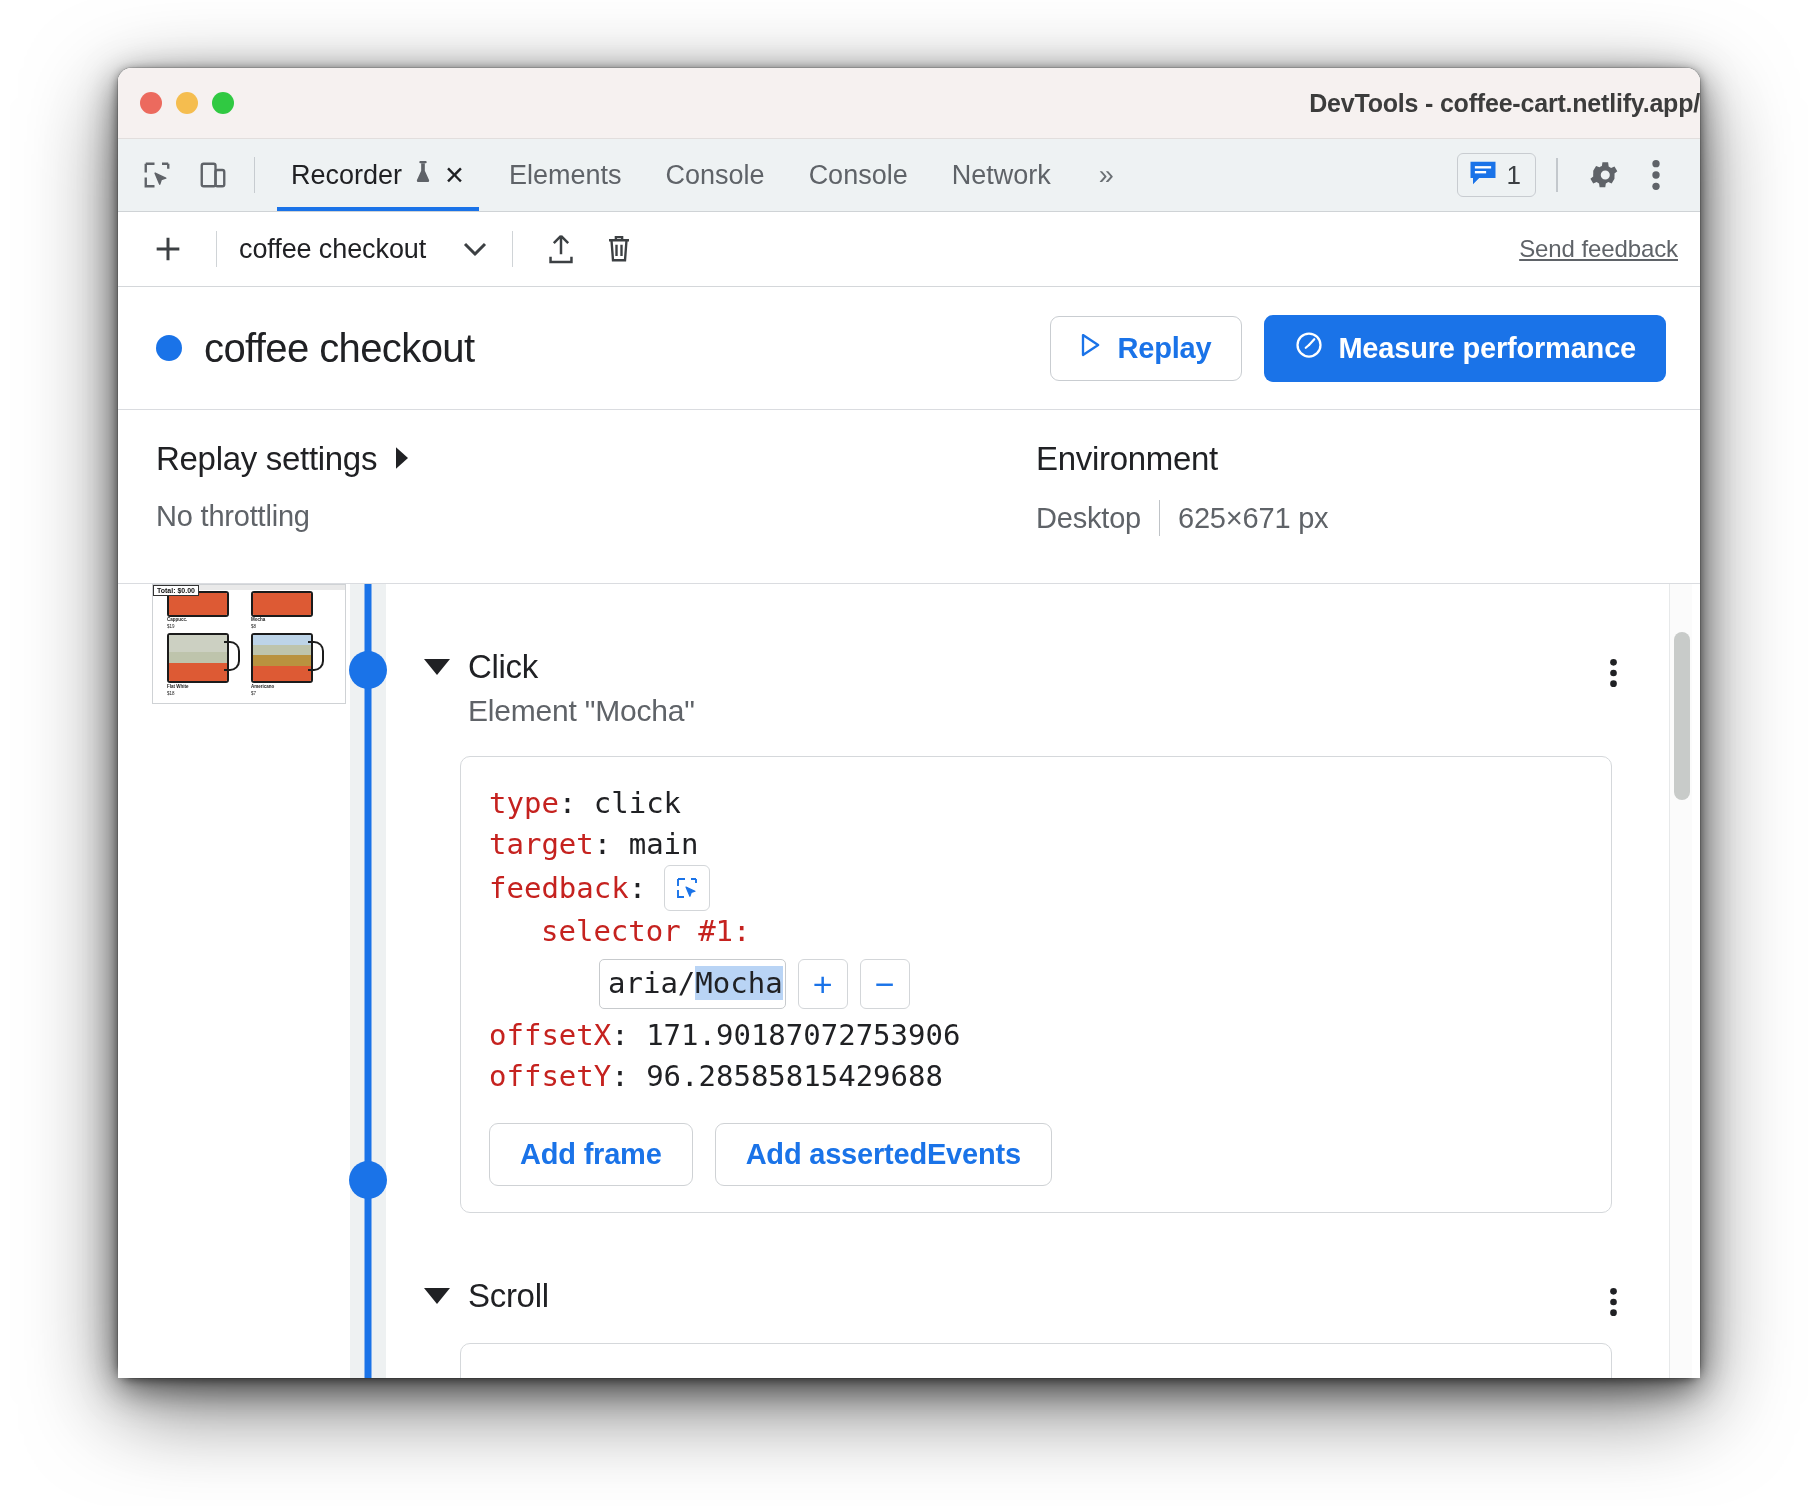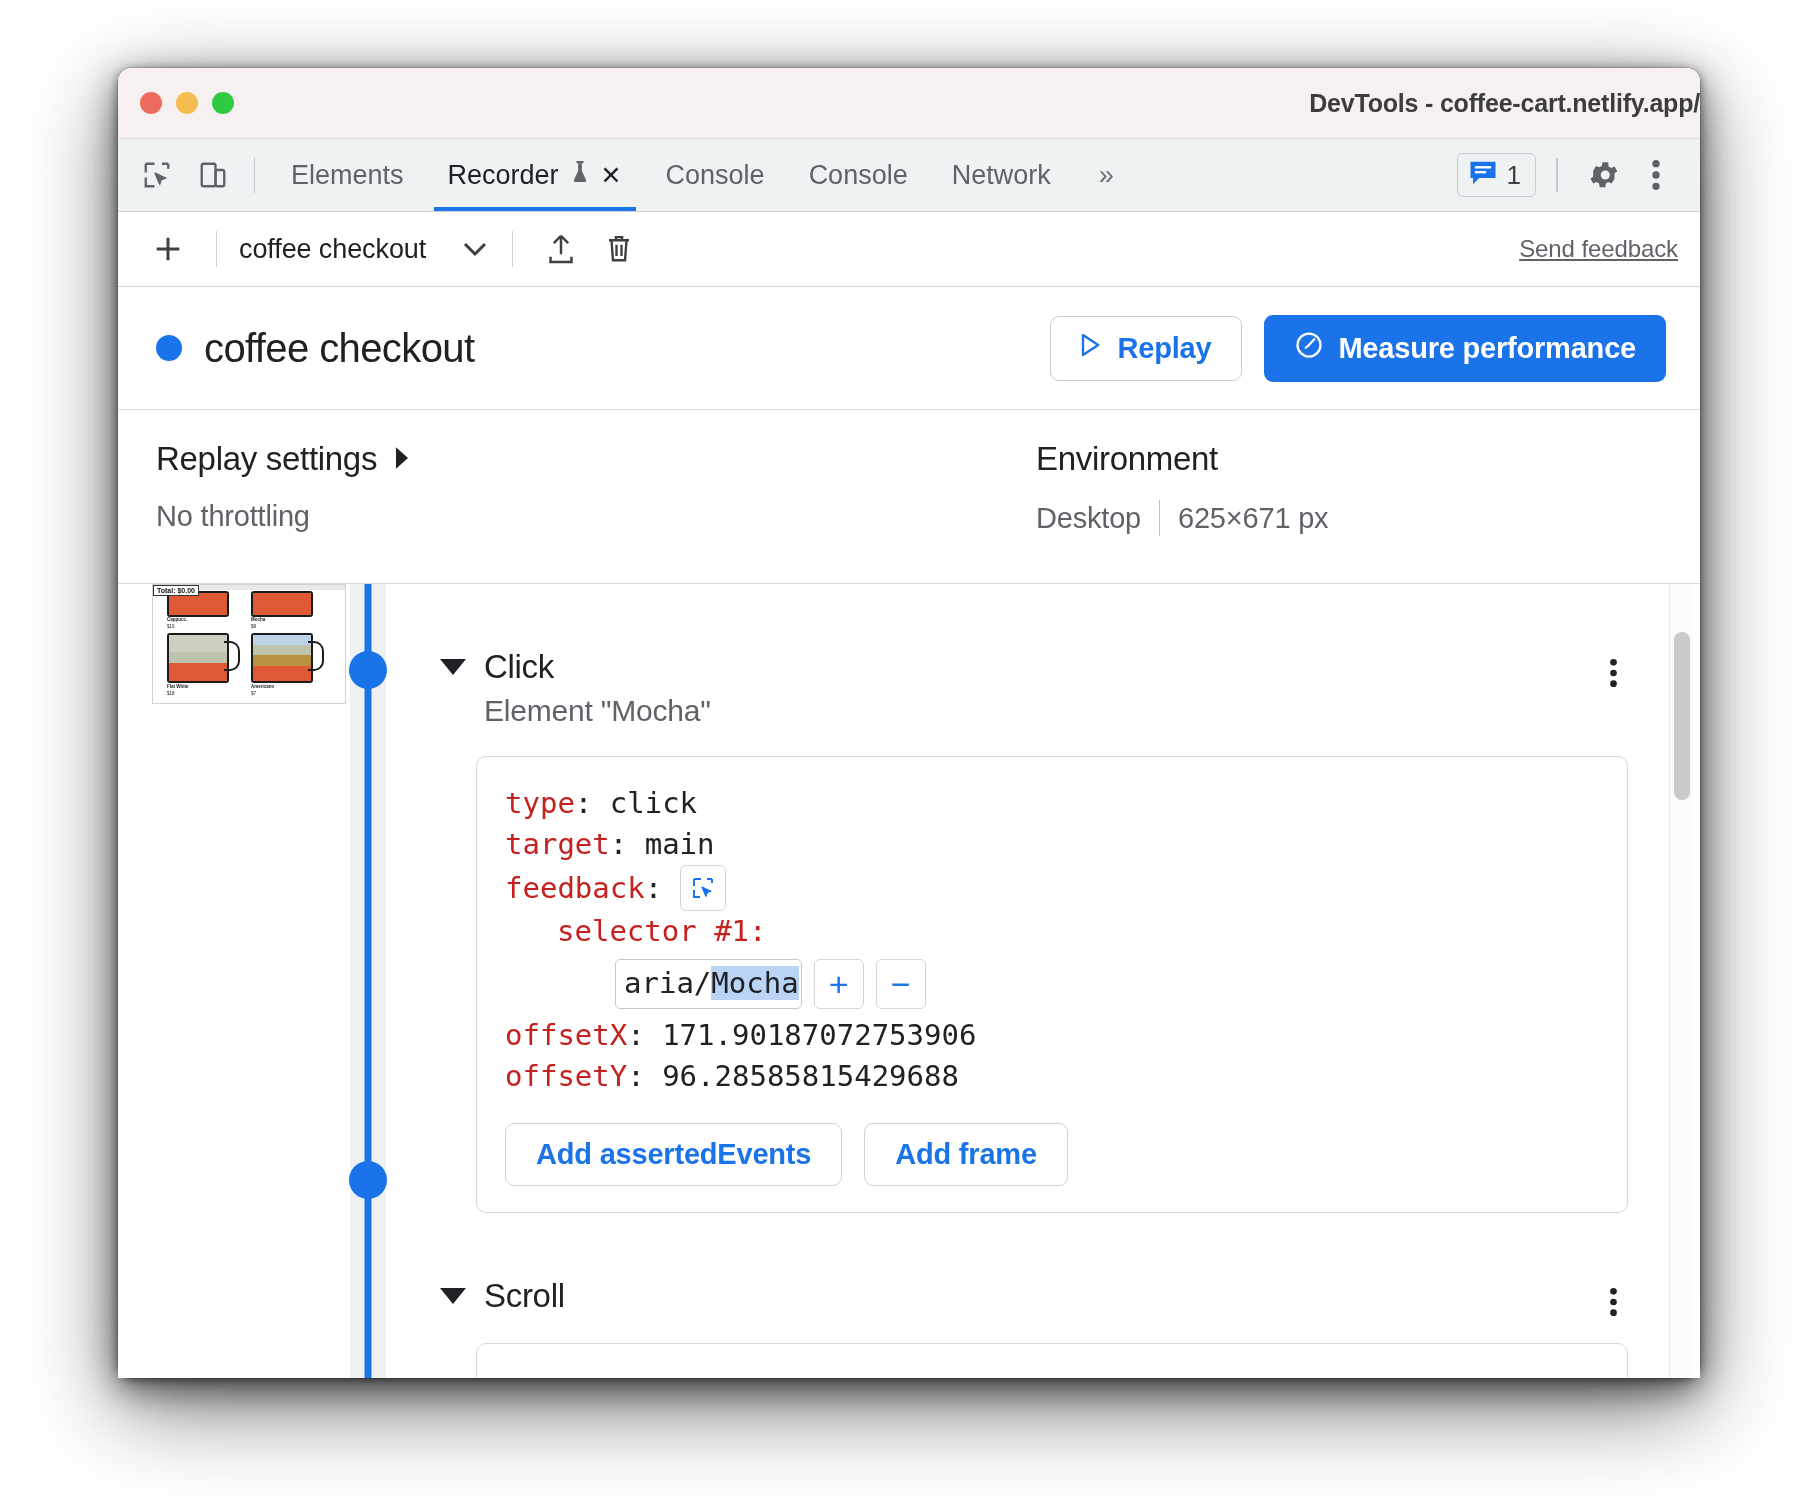--- a/index.html
+++ b/index.html
@@ -336,21 +336,21 @@
     position: absolute;
     left: 50%;
     transform: translate(-50%, -50%);
     width: 38px; height: 38px;
     border-radius: 50%;
     background: #1a73e8;
   }
   .steps-col {
     flex: 1;
     position: relative;
-    padding-left: 54px;
+    padding-left: 38px;
     padding-right: 48px;
     box-sizing: border-box;
   }
   .step {
     position: relative;
   }
   .step-head {
     display: flex;
     align-items: center;
     gap: 18px;
@@ -554,32 +554,32 @@
         <div class="tool-btn">
           <svg width="30" height="30" viewBox="0 0 24 24" fill="none" stroke="#5f6368" stroke-width="1.9">
             <rect x="3" y="3" width="11" height="18" rx="1.5"></rect>
             <rect x="14" y="8" width="7" height="13" rx="1.5"></rect>
           </svg>
         </div>
       </div>
       <div class="vsep"></div>
 
       <div class="tabs">
-        <div class="tab">
-          <span>Elements</span>
-        </div>
         <div class="tab active">
           <span>Recorder</span>
           <span>
             <svg width="22" height="26" viewBox="0 0 24 26" fill="#5f6368">
               <rect x="8" y="1" width="8" height="2.4" rx="1"></rect>
               <path d="M10 3.4h4v8.2l4.6 10.2a1.6 1.6 0 0 1-1.5 2.2H6.9a1.6 1.6 0 0 1-1.5-2.2L10 11.6z"></path>
             </svg>
           </span>
           <span class="close-x">✕</span>
+        </div>
+        <div class="tab">
+          <span>Elements</span>
         </div>
         <div class="tab">
           <span>Console</span>
         </div>
         <div class="tab">
           <span>Console</span>
         </div>
         <div class="tab">
           <span>Network</span>
         </div>
@@ -778,22 +778,22 @@
               <span class="sel-input"><span>aria/</span><span class="sel-hl">Mocha</span></span>
               <span class="pm-btn">+</span>
               <span class="pm-btn">−</span>
             </div>
 
             <div class="code-line"><span class="k">offsetX</span><span>: </span><span>171.90187072753906</span></div>
 
             <div class="code-line"><span class="k">offsetY</span><span>: </span><span>96.28585815429688</span></div>
 
             <div class="card-btn-row">
+              <button class="card-btn">Add frame</button>
               <button class="card-btn">Add assertedEvents</button>
-              <button class="card-btn">Add frame</button>
             </div>
           </div>
         </div>
 
         <div class="step" style="margin-top:64px;">
           <div class="step-head">
             <span class="tri"></span>
             <span class="step-name">Scroll</span>
           </div>
           <div class="step-kebab">

